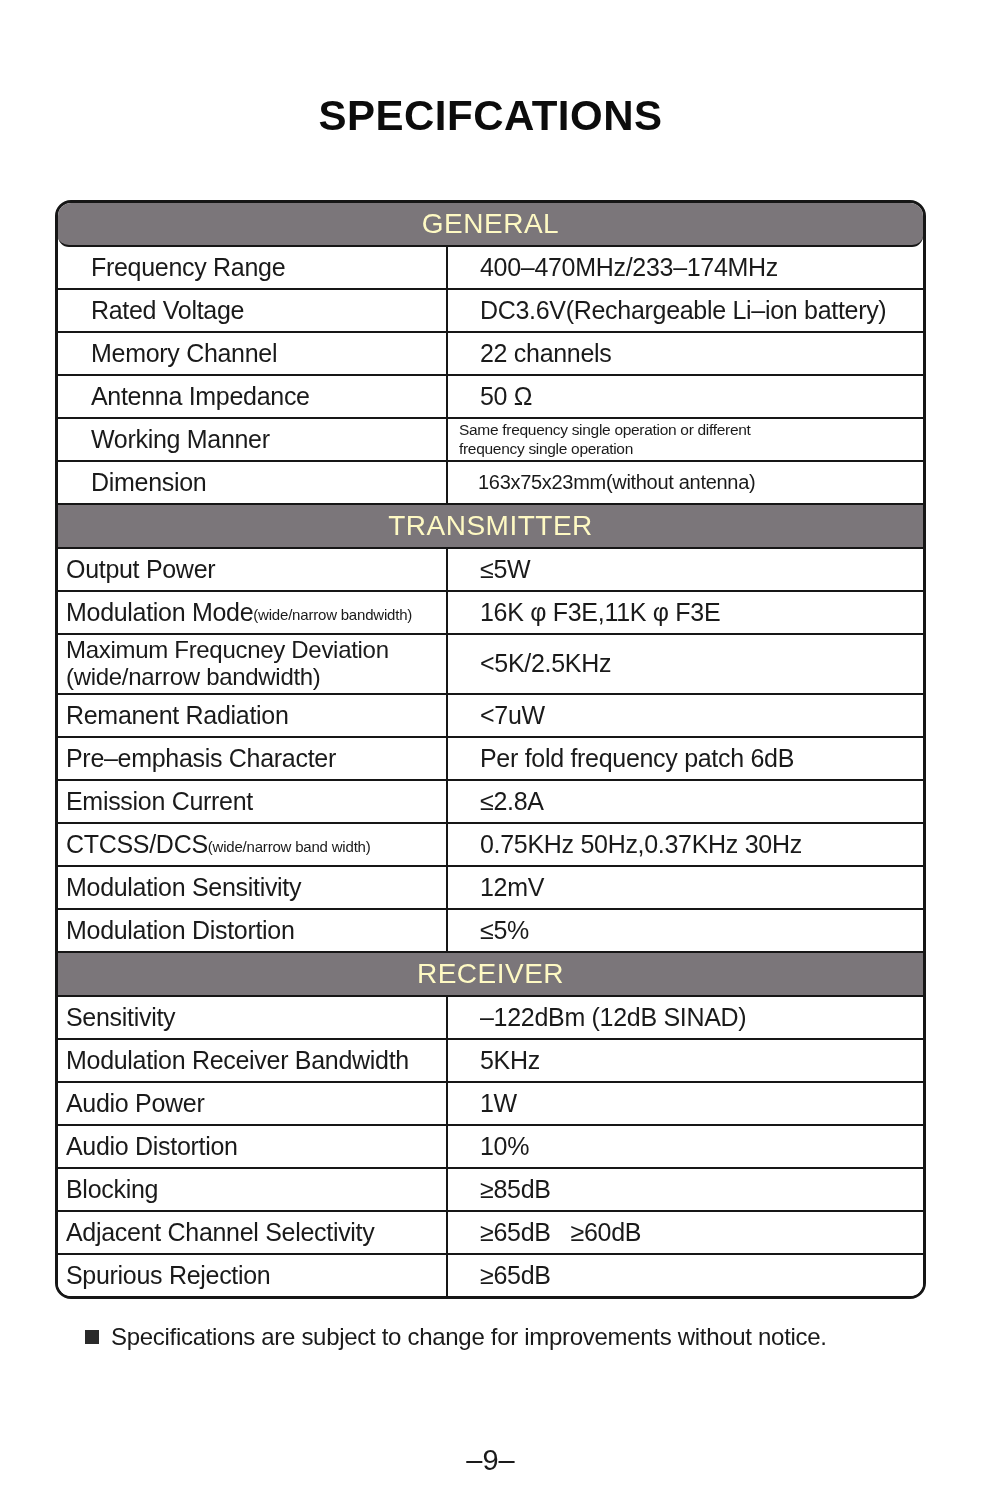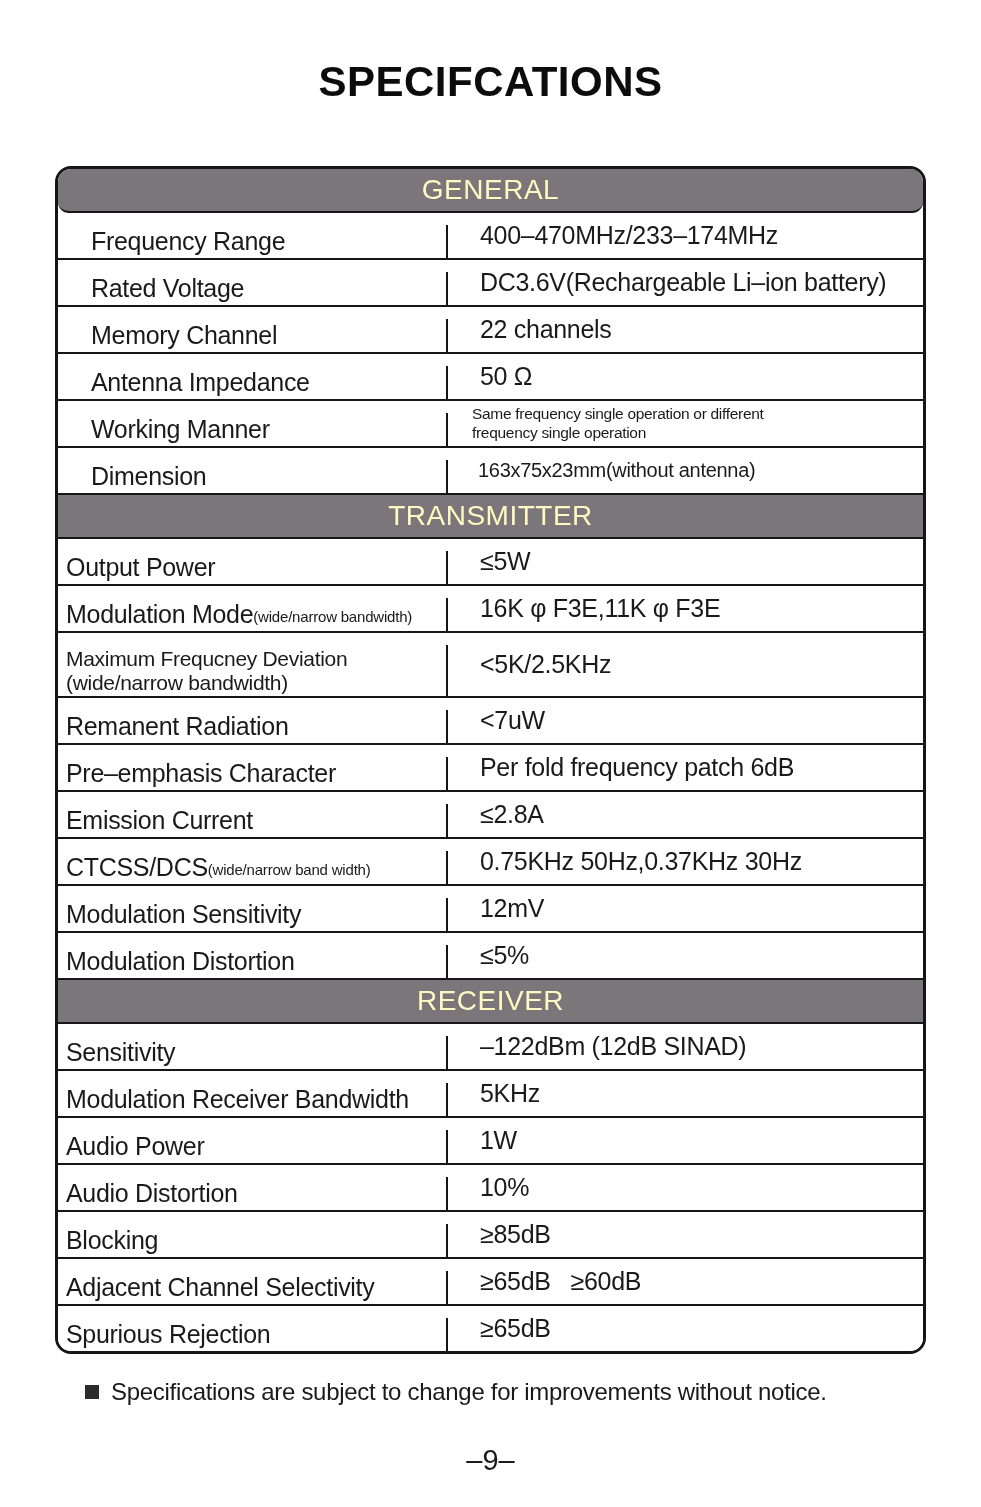--- a/index.html
+++ b/index.html
@@ -11,21 +11,21 @@
   }
   .page {
     position: relative;
     width: 981px;
     height: 1507px;
     background: #ffffff;
     overflow: hidden;
   }
   .title {
     margin: 0;
-    padding-top: 58px;
+    padding-top: 92px;
     text-align: center;
     font-size: 42px;
     font-weight: bold;
     letter-spacing: 0.5px;
     color: #0c0c0c;
   }
   .spec-table {
     margin: 60px auto 0 auto;
     width: 865px;
     border: 3px solid #161616;
@@ -62,40 +62,39 @@
     box-sizing: border-box;
     letter-spacing: -0.3px;
     white-space: pre-wrap;
   }
   .cell.label {
     width: 390px;
     flex: 0 0 390px;
     border-right: 2.5px solid #161616;
     padding: 2px 4px 2px 8px;
     font-size: 25px;
-    margin-top: 12px;
   }
   .spec-row.indent .cell.label {
     padding-left: 33px;
   }
   .cell.value {
     flex: 1 1 auto;
     padding: 2px 6px 2px 32px;
     font-size: 25px;
   }
   .cell.label.small {
-    font-size: 21px;
+    font-size: 24px;
     line-height: 1.12;
     font-weight: 500;
   }
   .cell.value.small {
     font-size: 15.5px;
     line-height: 1.18;
     font-weight: 500;
-    padding-left: 24px;
+    padding-left: 11px;
   }
   .cell.value.large {
     font-size: 20px;
     padding-left: 30px;
   }
   .label-suffix {
     font-size: 15px;
     letter-spacing: -0.2px;
     align-self: center;
     padding-top: 4px;

